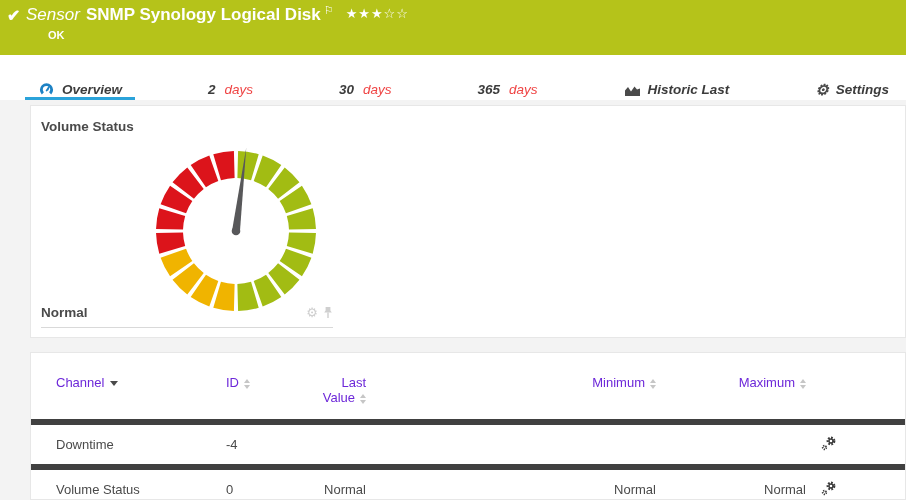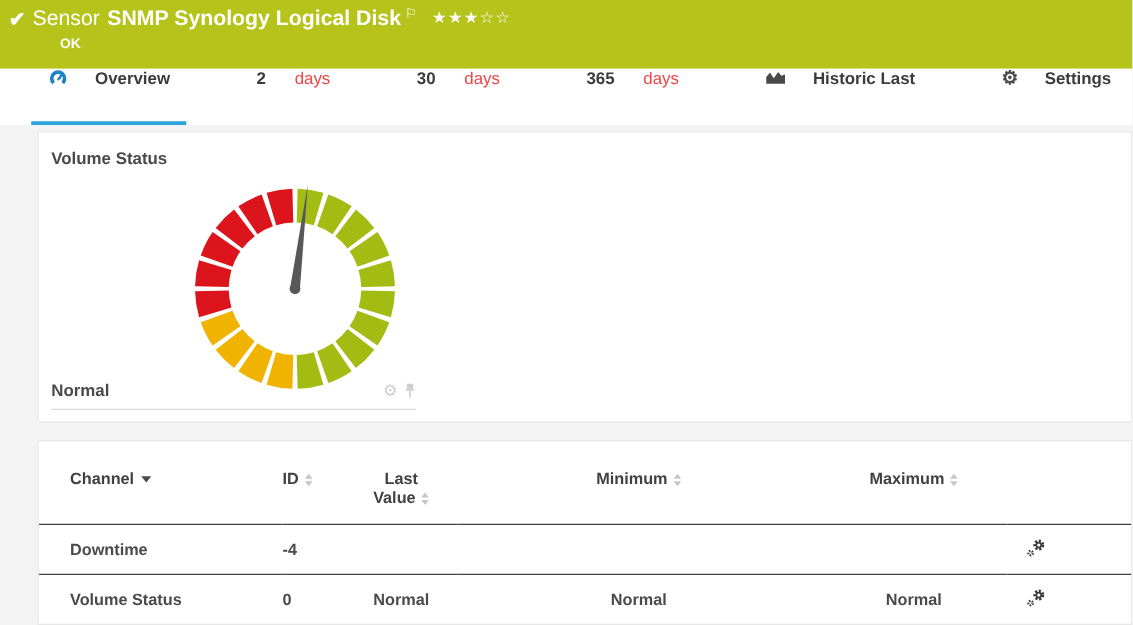--- a/index.html
+++ b/index.html
@@ -11,36 +11,36 @@
     position: relative;
   }
 
   
   .topbar {
     position: absolute; left:0; top:0; width:906px; height:55px;
     background:#b5c31a; color:#fff;
   }
   .topbar .check { position:absolute; left:7px; top:6px; font-size:16px; font-weight:bold; }
   .title-row { position:absolute; left:26px; top:5px; font-size:17px; white-space:nowrap; }
-  .sensor-word { font-weight:400; margin-right:6px; }
+  .sensor-word { font-style:italic; font-weight:400; margin-right:6px; }
   .sensor-name { font-weight:700; }
   .flag { font-size:11px; vertical-align:top; position:relative; top:-1px; margin-left:3px; }
   .stars { font-size:13px; letter-spacing:1px; margin-left:12px; position:relative; top:-2px; }
   .status-ok { position:absolute; left:48px; top:29px; font-size:11px; font-weight:700; }
 
   
   .tabbar {
     position:absolute; left:0; top:55px; width:906px; height:45px;
     background:#fff; display:flex; align-items:stretch;
     justify-content:space-between; padding:0 4px 0 25px;
   }
   .tab {
-    display:flex; align-items:flex-start; gap:21px; cursor:pointer;
+    display:flex; align-items:flex-end; gap:7px; cursor:pointer;
     padding:0 13px; font-size:13.5px; font-weight:600; color:#3c3c3c;
-    border-bottom:3px solid transparent; white-space:nowrap;
+    border-bottom:3px solid transparent; white-space:nowrap;font-style:italic;
   }
   .tab.active { border-bottom-color:#2ba3da; }
   .tab .num { font-weight:700; }
   .tab .unit { font-weight:400; color:#ef4444; margin-left:2px; }
   .tab svg { display:block; }
 
   
   .panel {
     position:absolute; left:30px; width:876px; background:#fff;
     border:1px solid #e7e7e7;
@@ -56,25 +56,25 @@
   .mini-icons { display:flex; align-items:center; gap:5px; color:#cfcfcf; }
   .mini-icons .gear-glyph { font-size:13px; line-height:1; }
   .footer-line { position:absolute; left:10px; top:221px; width:292px; height:1px; background:#d9d9d9; }
 
   
   .table-panel { top:352px; height:148px; overflow:hidden; }
   table { width:100%; border-collapse:collapse; table-layout:fixed; }
   col.c-channel { width:195px; } col.c-id { width:50px; } col.c-last { width:90px; }
   col.c-min { width:290px; } col.c-max { width:150px; } col.c-set { width:101px; }
   th, td { font-size:13px; color:#4a4a4a; vertical-align:middle; }
-  thead th { font-weight:700; color:#404040; padding:22px 0 14px 0; vertical-align:top; }
+  thead th { font-weight:400; color:#6d28d9; padding:22px 0 14px 0; vertical-align:top; }
   th.l, td.l { text-align:left; }
-  th.c, td.c { text-align:center; }
+  th.c, td.c { text-align:right; }
   .pad-first { padding-left:25px; }
-  tbody td { padding:9px 0; border-top:1px solid #404040;font-weight:bold; }
+  tbody td { padding:9px 0; border-top:6px solid #404040; }
   tbody tr td { height:33px; }
   .bottom-line { position:absolute; left:0; width:100%; height:1px; background:#e9e9e9; top:146px; }
   .caret-down {
     display:inline-block; width:0; height:0; margin-left:6px; vertical-align:middle;
     border-left:4.5px solid transparent; border-right:4.5px solid transparent;
     border-top:5px solid #4a4a4a;
   }
   .sort { display:inline-flex; flex-direction:column; gap:2px; margin-left:5px; vertical-align:middle; }
   .sort i { display:block; width:0; height:0; border-left:3.5px solid transparent; border-right:3.5px solid transparent; }
   .sort .up { border-bottom:4px solid #c6c6c6; }

